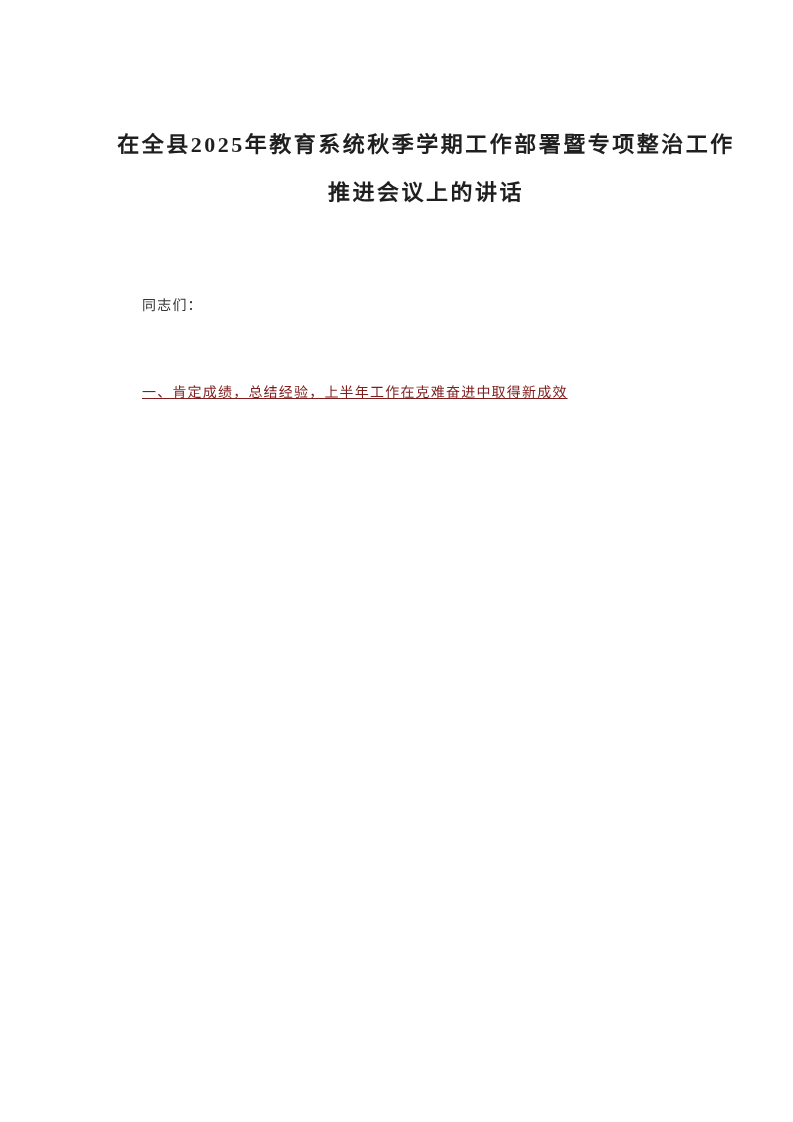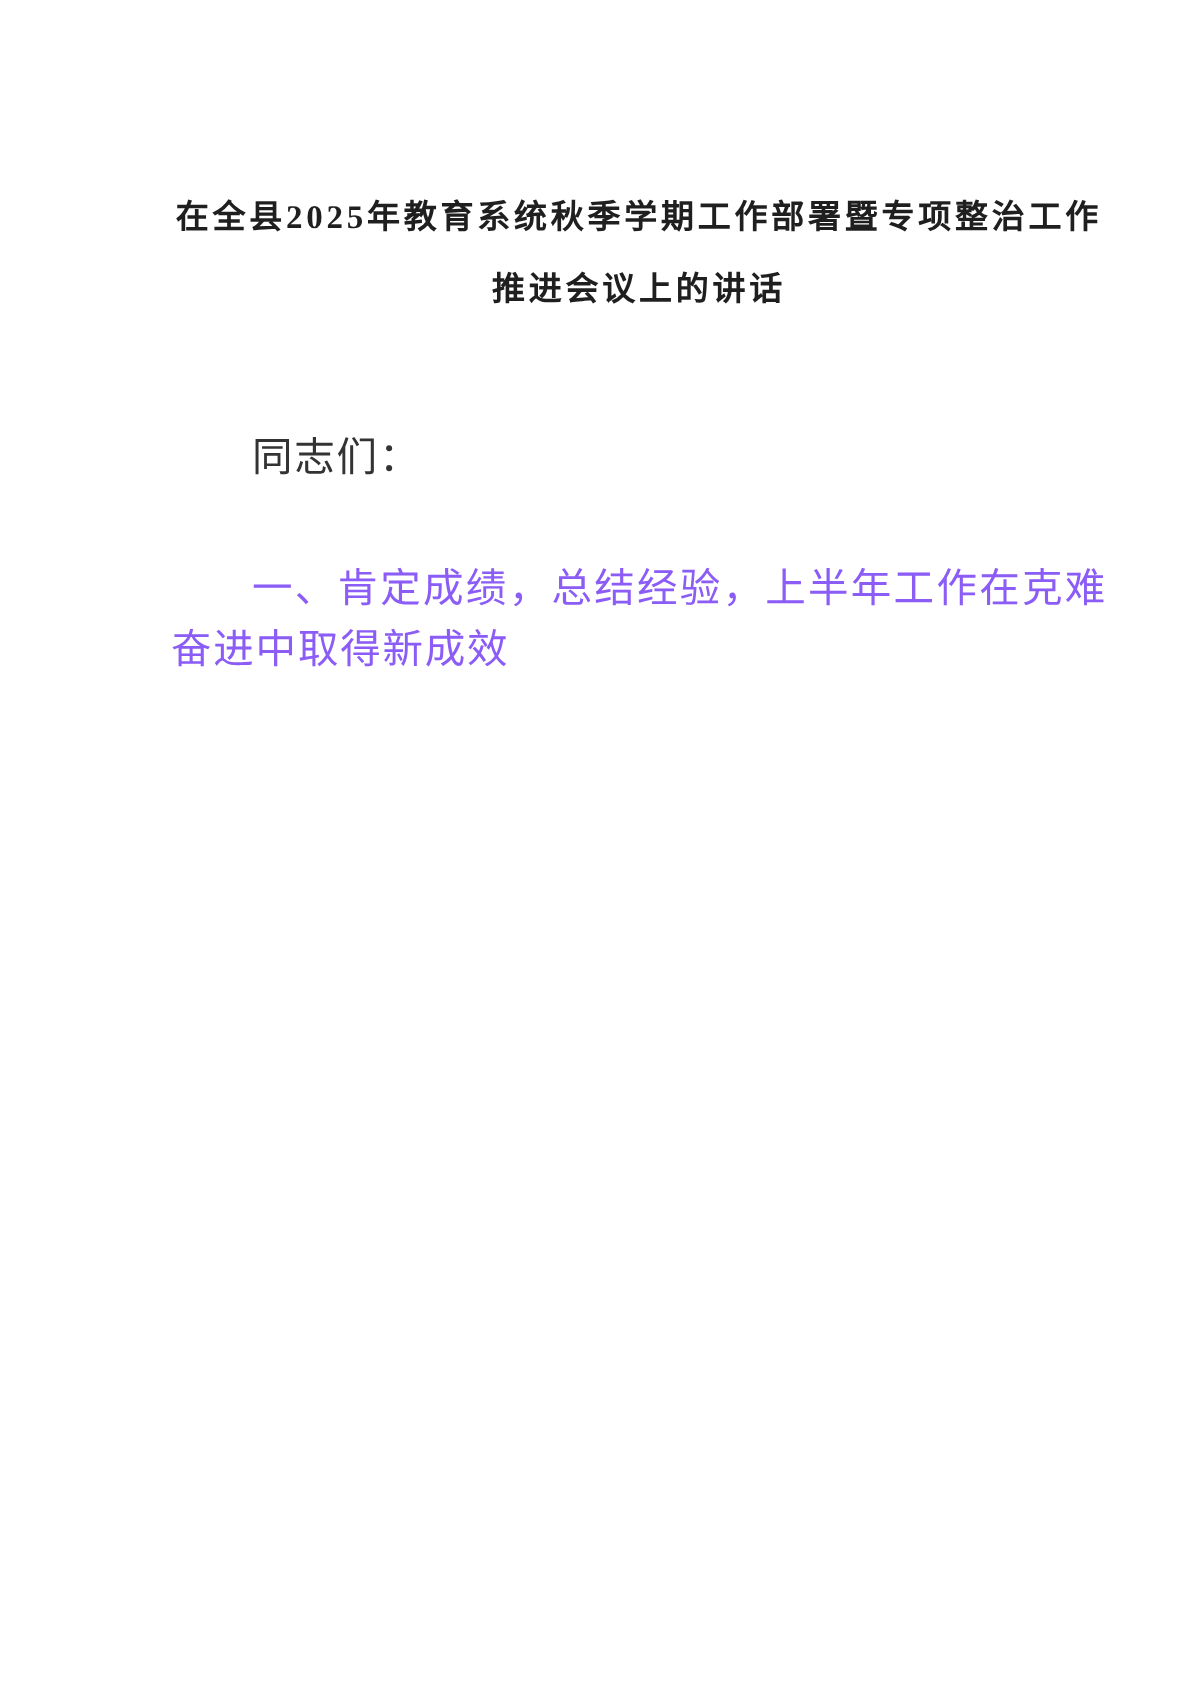--- a/index.html
+++ b/index.html
@@ -24,36 +24,37 @@
     font-size: 22px;
     font-weight: bold;
     line-height: 48px;
     letter-spacing: 2.5px;
     text-align: center;
     color: #1f1f1f;
     font-family: "Liberation Serif", "DejaVu Serif", serif;
   }
   .para {
     margin: 0 0 46px 0;
-    font-size: 27px;
+    font-size: 14px;
     line-height: 41px;
     letter-spacing: 1.2px;
     text-align: justify;
     text-indent: 2em;
     word-break: break-all;
     color: #333333;
   }
   .para:last-child {
     margin-bottom: 0;
   }
   .para.salutation {
     text-align: left;
   }
   .para.section-heading {
-    color: #8b5cf6;
+    color: #7f1d1d;
+    text-decoration: underline;
   }
 </style>
 </head>
 <body>
 
 <div class="page">
   <h1 class="doc-title">在全县2025年教育系统秋季学期工作部署暨专项整治工作推进会议上的讲话</h1>
 
   <p class="para salutation">同志们：</p>
 

